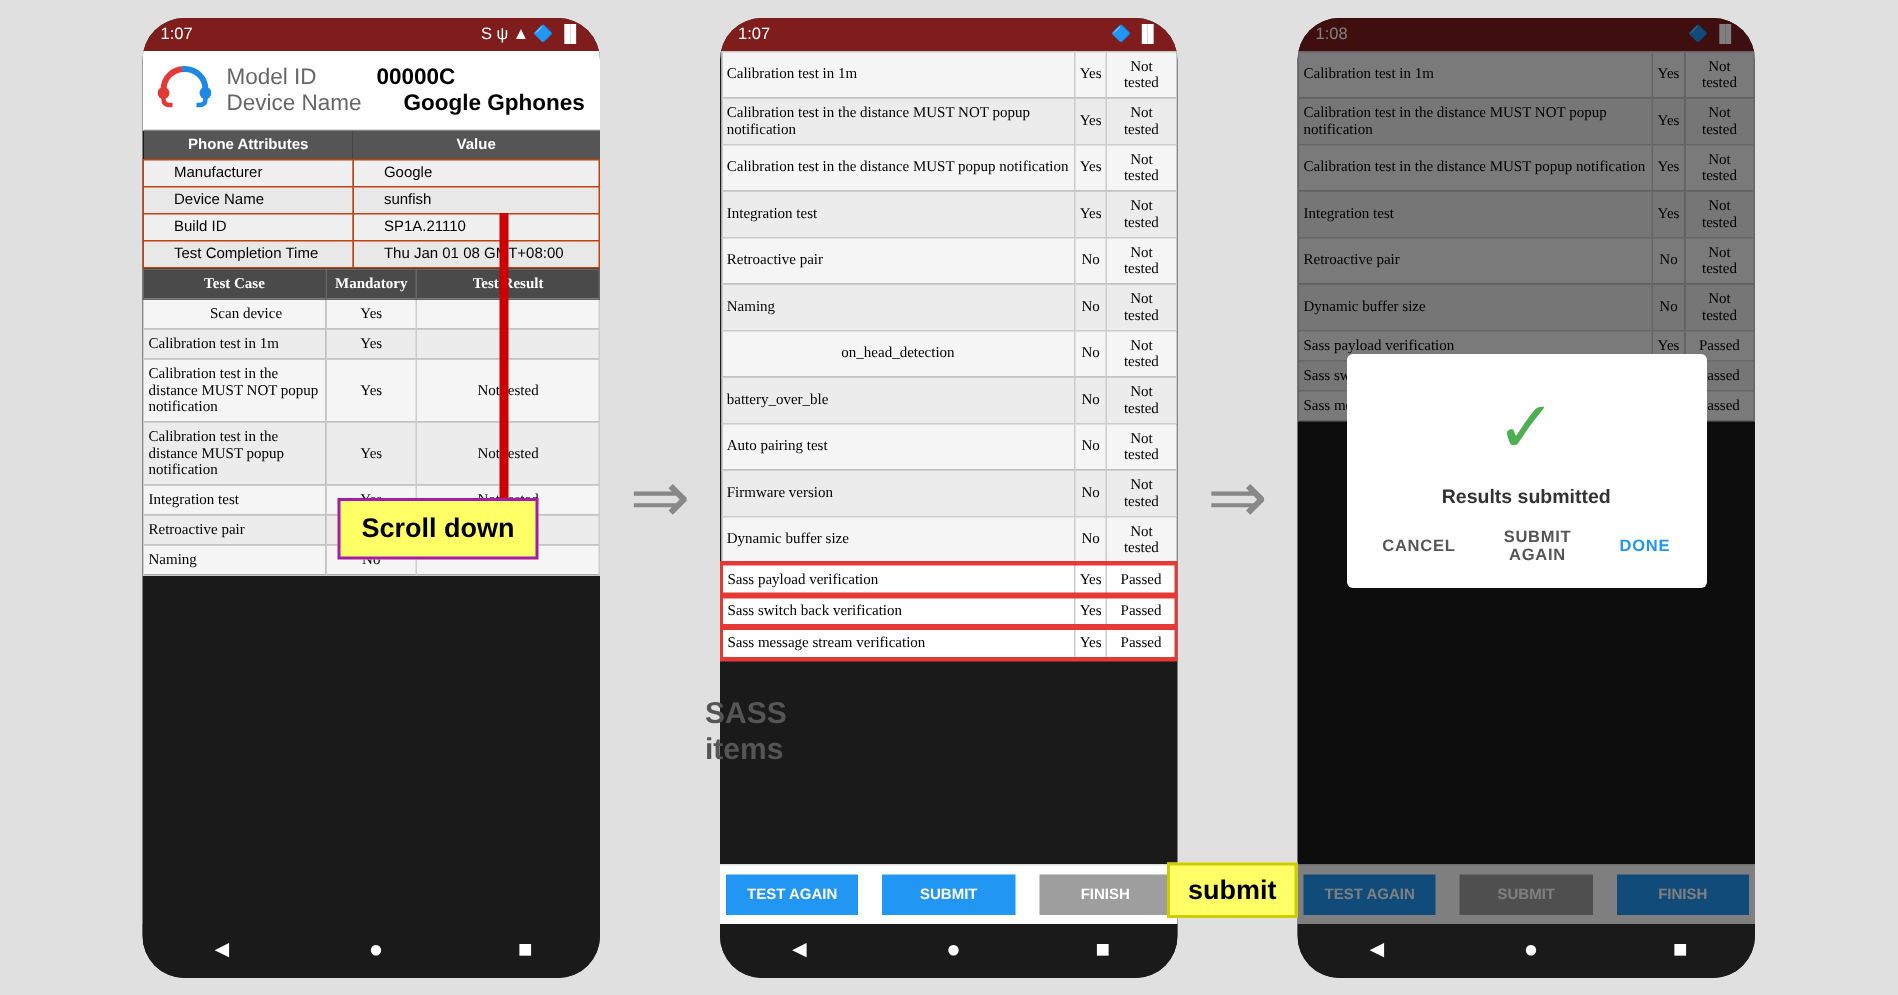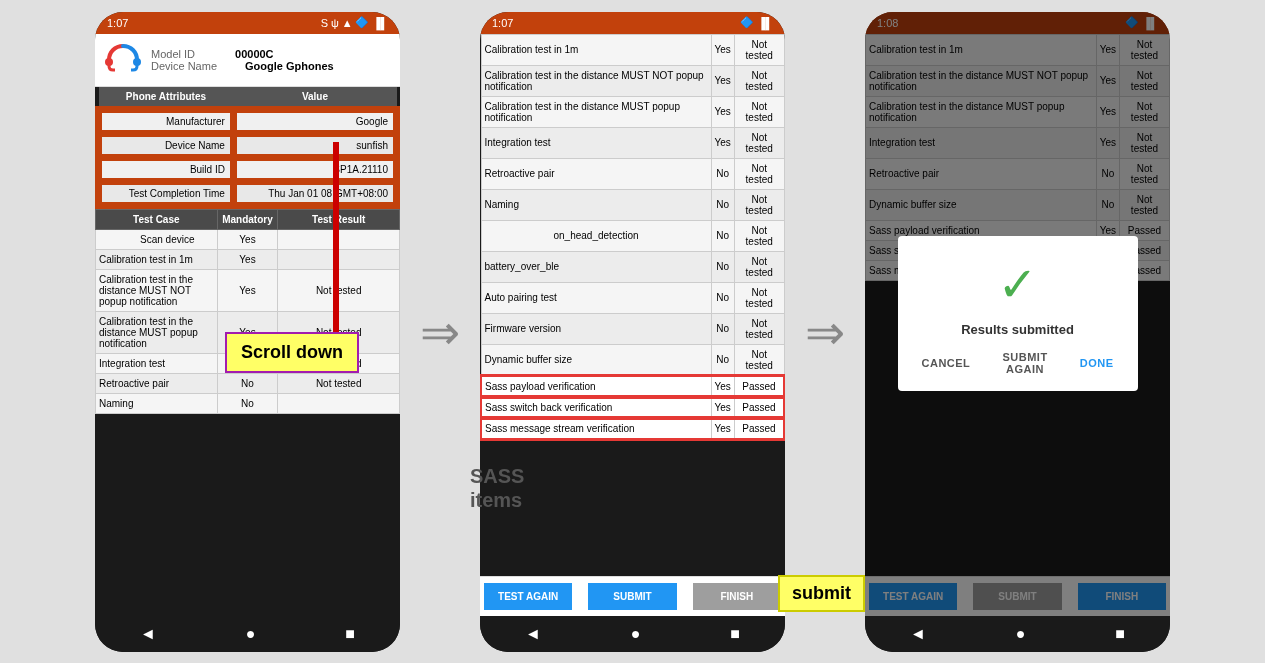--- a/index.html
+++ b/index.html
@@ -30,21 +30,21 @@
       height: 640px;
       background: #1a1a1a;
       border-radius: 28px;
       overflow: hidden;
       display: flex;
       flex-direction: column;
       position: relative;
       flex-shrink: 0;
     }
     .phone-status-bar {
-      background: #c2410c;
+      background: #7f1d1d;
       color: white;
       font-size: 11px;
       padding: 4px 12px;
       display: flex;
       justify-content: space-between;
       align-items: center;
       height: 22px;
     }
     .status-icons {
       display: flex;
@@ -74,21 +74,21 @@
       background: white;
     }
     .device-logo {
       width: 36px;
       height: 36px;
       position: relative;
     }
     .device-info {
       display: flex;
       flex-direction: column;
-      font-size: 11px;
+      font-size: 15px;
     }
     .device-info-row {
       display: flex;
       gap: 20px;
     }
     .device-label {
       color: #666;
     }
     .device-value {
       color: #000;
@@ -108,20 +108,21 @@
       color: #000;
       z-index: 10;
       white-space: nowrap;
     }
 
     
     .data-table {
       width: 100%;
       border-collapse: collapse;
       font-size: 10px;
+      font-family: Liberation Serif, serif;
     }
     .data-table th {
       background: #4a4a4a;
       color: white;
       padding: 4px 3px;
       text-align: center;
       border: 1px solid #666;
     }
     .data-table td {
       padding: 4px 3px;
@@ -245,24 +246,24 @@
       border-collapse: collapse;
       font-size: 10px;
     }
     .attr-table th {
       background: #555;
       color: white;
       padding: 4px;
       text-align: center;
     }
     .attr-table td {
-      padding: 3px 5px;
-      border: 7px solid #c2410c;
+      padding: 3px 20px;
+      border: 1px solid #c2410c;
       background: #f0f0f0;
-      text-align: right;
+      text-align: left;
     }
     .attr-table tr:nth-child(even) td { background: #e8e8e8; }
 
     
     .phone2-wrapper {
       position: relative;
       width: 305px;
       height: 640px;
     }
     .sass-items-label {

